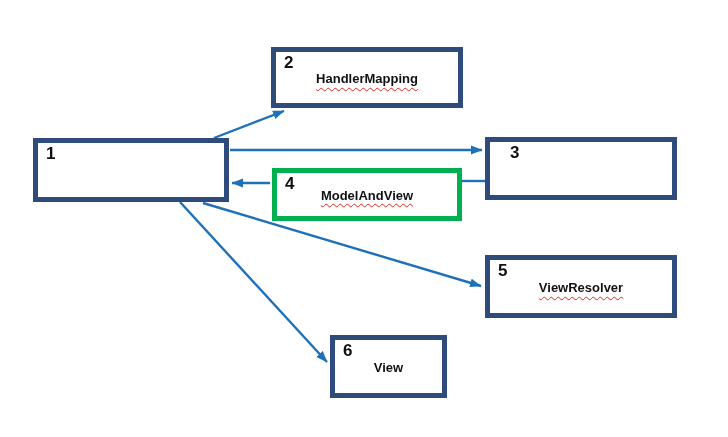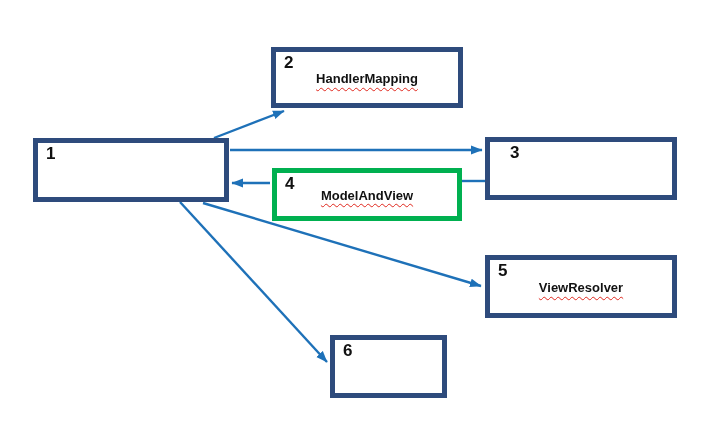--- a/index.html
+++ b/index.html
@@ -98,15 +98,16 @@
     <span class="label misspelled">ModelAndView</span>
   </div>
 
   <div class="box" style="left:485px; top:255px; width:192px; height:63px;">
     <span class="num">5</span>
     <span class="label misspelled">ViewResolver</span>
   </div>
 
   <div class="box" style="left:330px; top:335px; width:117px; height:63px;">
     <span class="num">6</span>
+    <span class="label">View</span>
   </div>
 
 </div>
 
 </body></html>

